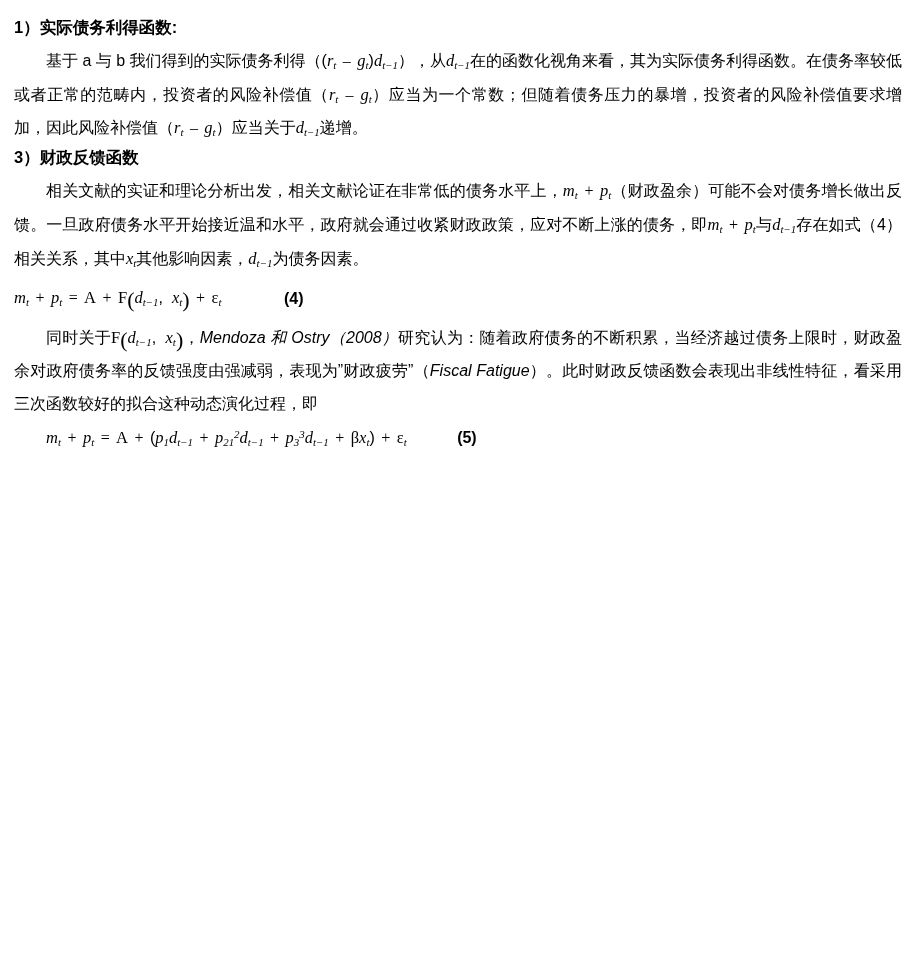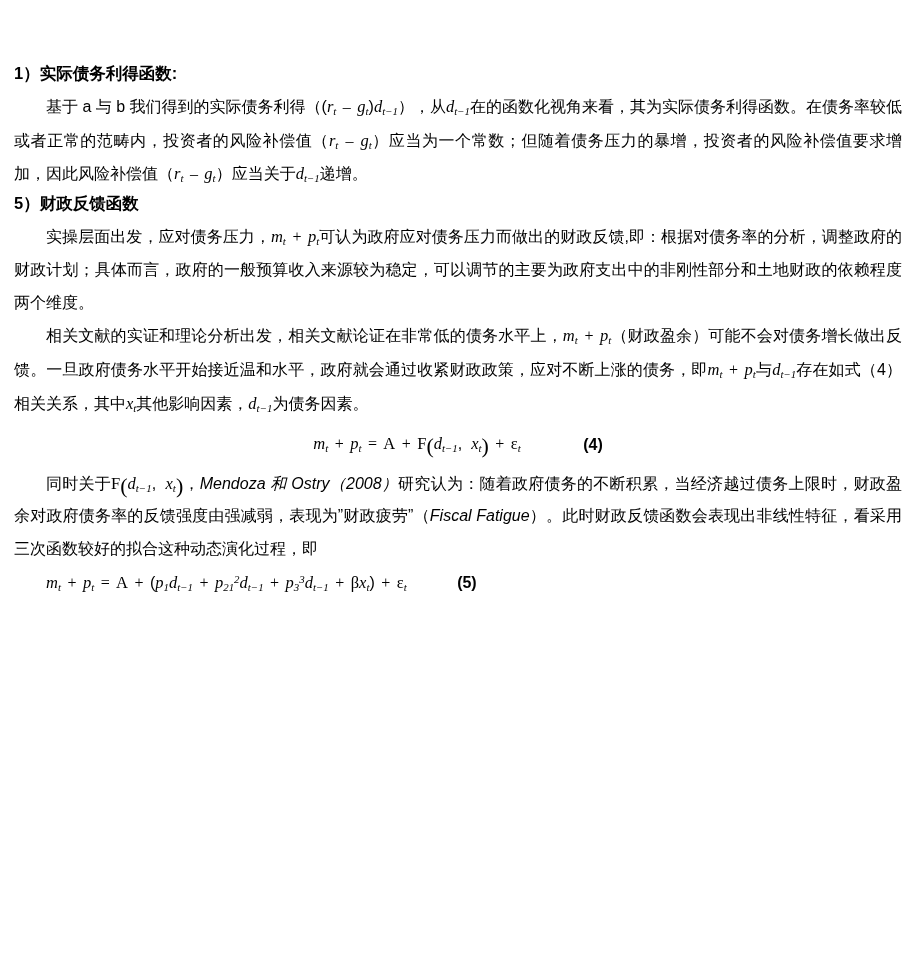--- a/index.html
+++ b/index.html
@@ -13,21 +13,20 @@
     font-family: "Liberation Sans", "DejaVu Sans", sans-serif;
     color: #000000;
     -webkit-font-smoothing: antialiased;
   }
   .page {
     width: 918px;
     height: 856px;
     box-sizing: border-box;
     padding: 15px 16px 0 14px;
     position: relative;
-    margin-top: 46px;
   }
   .heading {
     font-weight: bold;
     font-size: 16.5px;
     line-height: 1.5;
     margin: 0 0 4px 0;
   }
   .para {
     font-size: 16px;
     line-height: 2.05;
@@ -35,21 +34,20 @@
     text-align: justify;
     text-justify: inter-ideograph;
     text-indent: 2em;
   }
 
   
   .formula-block {
     font-size: 16px;
     line-height: 2.0;
     margin: 6px 0 6px 0;
-    text-align: center;
     position: relative;
   }
   .formula-block .eqnum {
     font-weight: bold;
     display: inline-block;
     margin-left: 58px;
     vertical-align: middle;
   }
   .formula-inline-line {
     font-size: 16px;
@@ -108,24 +106,23 @@
 </style>
 </head>
 <body>
 
 <div class="page">
 
   <div class="heading">1）实际债务利得函数:</div>
 
   <p class="para">基于 a 与 b 我们得到的实际债务利得（(<span class="mathvar">r</span><sub>t</sub> <span class="op">–</span> <span class="mathvar">g</span><sub>t</sub>)<span class="mathvar">d</span><sub>t−1</sub>），从<span class="mathvar">d</span><sub>t−1</sub>在的函数化视角来看，其为实际债务利得函数。在债务率较低或者正常的范畴内，投资者的风险补偿值（<span class="mathvar">r</span><sub>t</sub> <span class="op">–</span> <span class="mathvar">g</span><sub>t</sub>）应当为一个常数；但随着债务压力的暴增，投资者的风险补偿值要求增加，因此风险补偿值（<span class="mathvar">r</span><sub>t</sub> <span class="op">–</span> <span class="mathvar">g</span><sub>t</sub>）应当关于<span class="mathvar">d</span><sub>t−1</sub>递增。</p>
 
-  <div class="heading">5）财政反馈函数</div>
+  <div class="heading">3）财政反馈函数</div>
 
 
-  <p class="para">实操层面出发，应对债务压力，<span class="mathvar">m</span><sub>t</sub> <span class="op">+</span> <span class="mathvar">p</span><sub>t</sub>可认为政府应对债务压力而做出的财政反馈,即：根据对债务率的分析，调整政府的财政计划；具体而言，政府的一般预算收入来源较为稳定，可以调节的主要为政府支出中的非刚性部分和土地财政的依赖程度两个维度。</p>
 
   <p class="para">相关文献的实证和理论分析出发，相关文献论证在非常低的债务水平上，<span class="mathvar">m</span><sub>t</sub> <span class="op">+</span> <span class="mathvar">p</span><sub>t</sub>（财政盈余）可能不会对债务增长做出反馈。一旦政府债务水平开始接近温和水平，政府就会通过收紧财政政策，应对不断上涨的债务，即<span class="mathvar">m</span><sub>t</sub> <span class="op">+</span> <span class="mathvar">p</span><sub>t</sub>与<span class="mathvar">d</span><sub>t−1</sub>存在如式（4）相关关系，其中<span class="mathvar">x</span><sub>t</sub>其他影响因素，<span class="mathvar">d</span><sub>t−1</sub>为债务因素。</p>
 
   <div class="formula-block">
     <span><span class="mathvar">m</span><sub>t</sub> <span class="op">+</span> <span class="mathvar">p</span><sub>t</sub> <span class="op">=</span> <span class="mathrm">A</span> <span class="op">+</span> <span class="fn-F">F</span><span class="paren-big">(</span><span class="mathvar">d</span><sub>t−1</sub>,&nbsp; <span class="mathvar">x</span><sub>t</sub><span class="paren-big">)</span> <span class="op">+</span> <span class="mathrm">ε</span><sub>t</sub></span>
     <span class="eqnum">(4)</span>
   </div>
 
   <p class="para">同时关于<span class="fn-F">F</span><span class="paren-big">(</span><span class="mathvar">d</span><sub>t−1</sub>,&nbsp; <span class="mathvar">x</span><sub>t</sub><span class="paren-big">)</span>，<span class="latinword">Mendoza 和 Ostry（2008）</span>研究认为：随着政府债务的不断积累，当经济越过债务上限时，财政盈余对政府债务率的反馈强度由强减弱，表现为”财政疲劳”（<span class="latinword">Fiscal Fatigue</span>）。此时财政反馈函数会表现出非线性特征，看采用三次函数较好的拟合这种动态演化过程，即</p>
 

